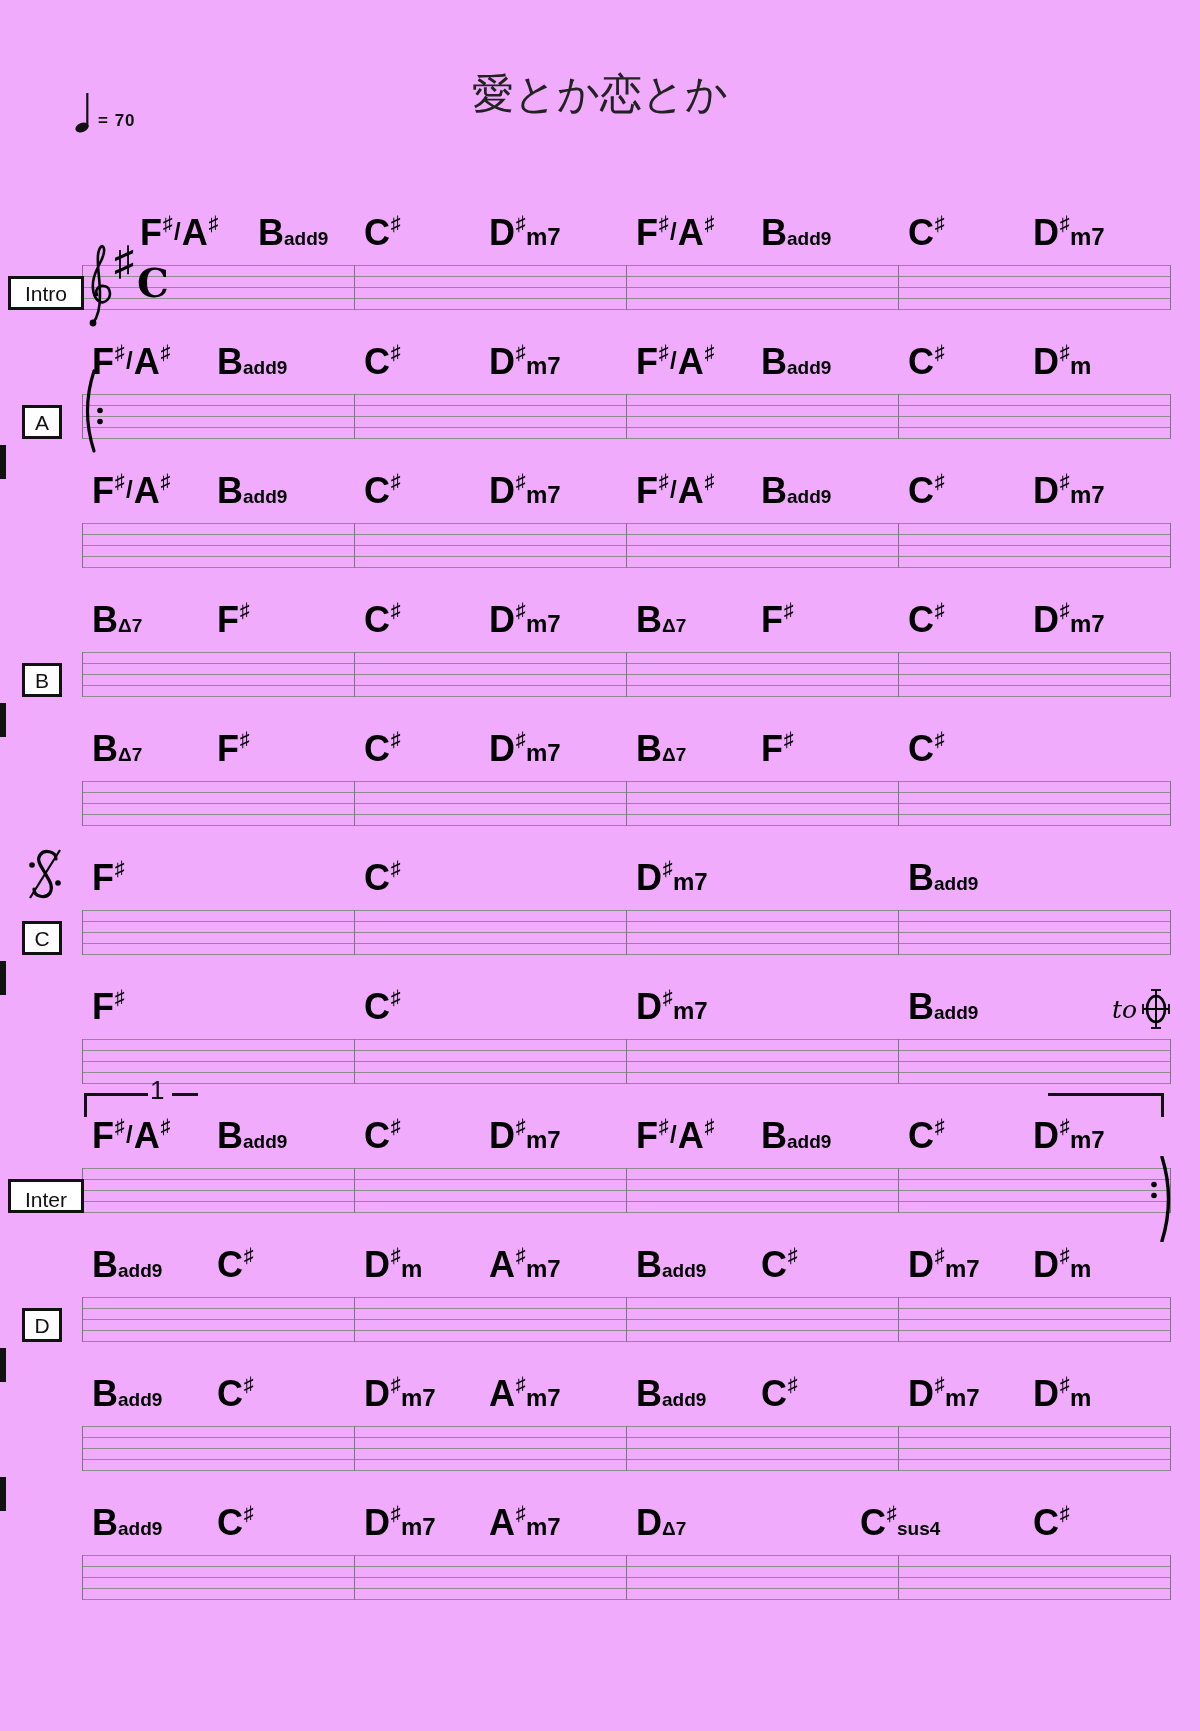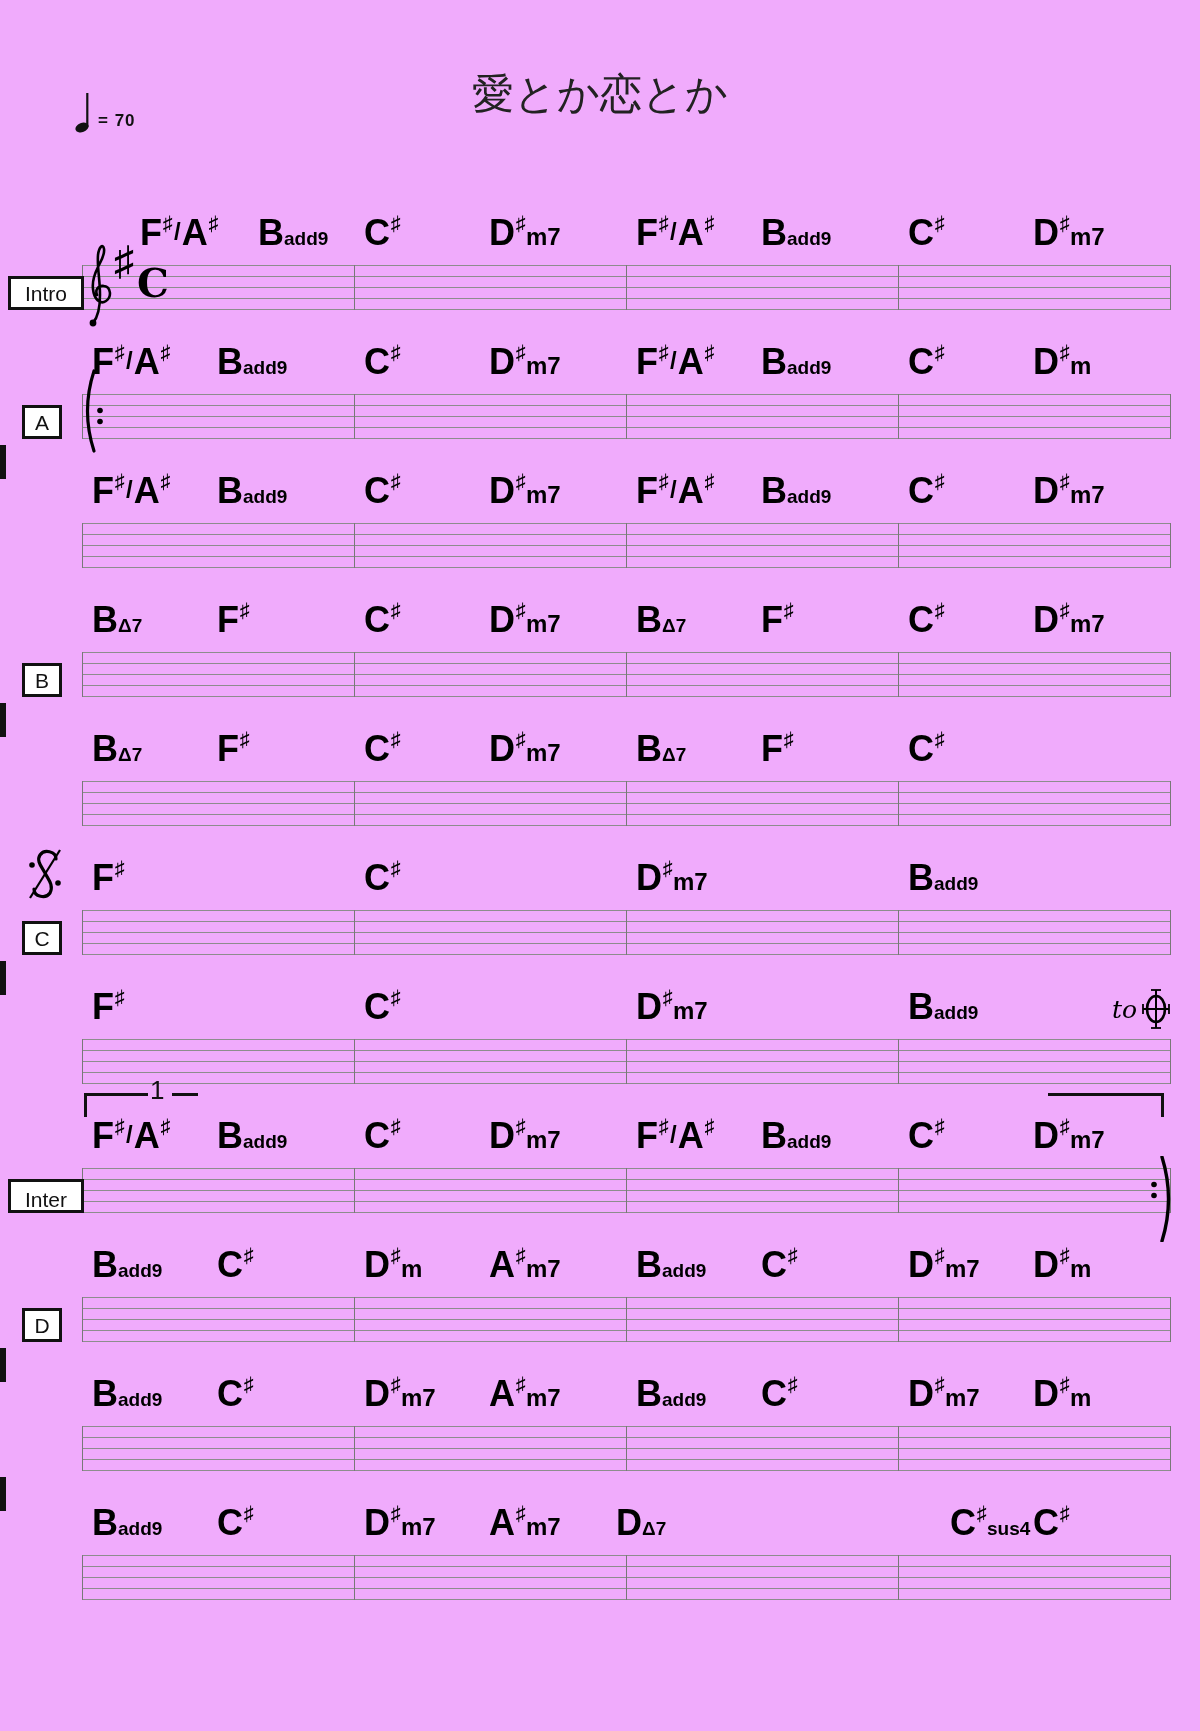--- a/index.html
+++ b/index.html
@@ -290,18 +290,18 @@
           <div class="bar" style="left: 816px;"></div>
           <div class="bar" style="left: 1088px;"></div>
         </div>
     <div class="secbox" hidden="">
       <span class="seclabel"></span>
     </div>
   <span class="chord" style="left: 92px; top: 28px;"><span class="root">B</span><span class="sfx sm">add9</span></span>
         <span class="chord" style="left: 217px; top: 28px;"><span class="root">C</span><span class="sharp">♯</span></span>
         <span class="chord" style="left: 364px; top: 28px;"><span class="root">D</span><span class="sharp">♯</span><span class="sfx">m7</span></span>
         <span class="chord" style="left: 489px; top: 28px;"><span class="root">A</span><span class="sharp">♯</span><span class="sfx">m7</span></span>
-        <span class="chord" style="left: 616px; top: 28px;"><span class="root">D</span><span class="sfx sm">Δ7</span></span>
-        <span class="chord" style="left: 950px; top: 28px;"><span class="root">C</span><span class="sharp">♯</span><span class="sfx sm">sus4</span></span>
+        <span class="chord" style="left: 636px; top: 28px;"><span class="root">D</span><span class="sfx sm">Δ7</span></span>
+        <span class="chord" style="left: 860px; top: 28px;"><span class="root">C</span><span class="sharp">♯</span><span class="sfx sm">sus4</span></span>
         <span class="chord" style="left: 1033px; top: 28px;"><span class="root">C</span><span class="sharp">♯</span></span>
       </div>
     </div>
 </div>
 
 </body></html>

